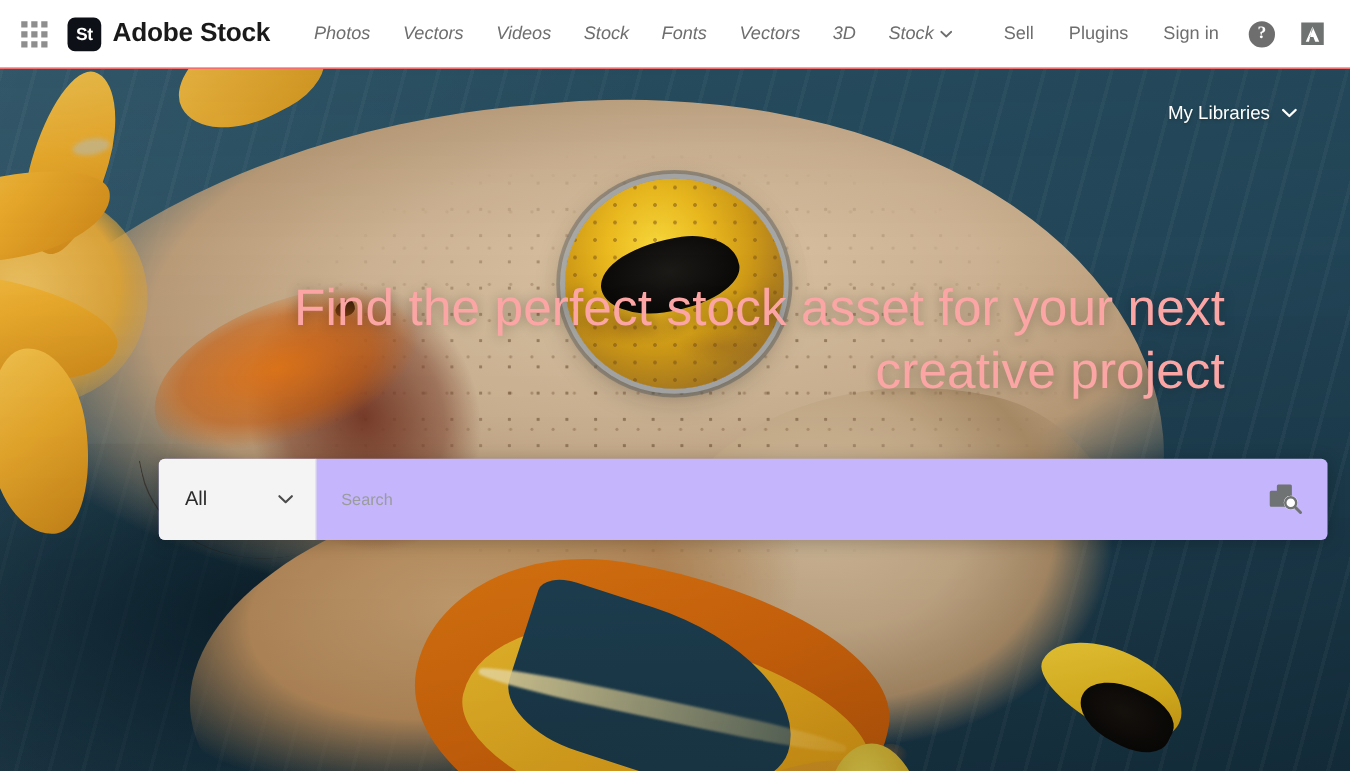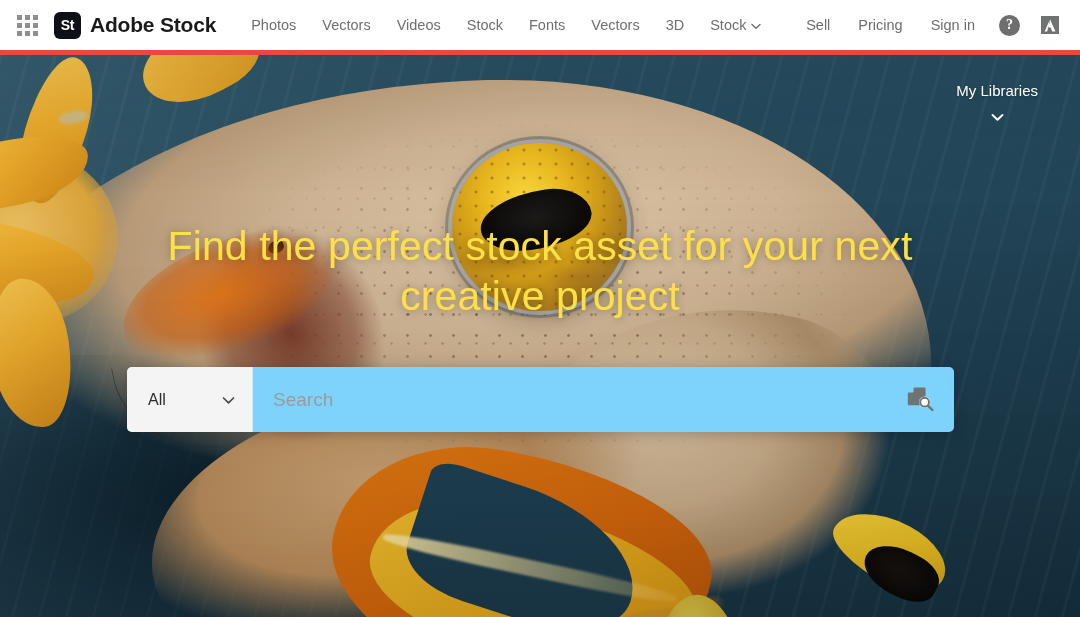--- a/index.html
+++ b/index.html
@@ -8,21 +8,21 @@
     overflow: hidden;
     font-family: "Liberation Sans", sans-serif;
     background: #ffffff;
   }
 
   
   .topnav {
     position: absolute; top: 0; left: 0;
     width: 1080px; height: 55px;
     background: #ffffff;
-    border-bottom: 5px solid #ef4444;
+    border-bottom: 1px solid #ef4444;
     display: flex; align-items: center;
     z-index: 40;
   }
   .app-grid {
     width: 26px; height: 26px;
     margin-left: 14px; margin-right: 8px;
     display: grid;
     grid-template-columns: repeat(3, 5px);
     grid-template-rows: repeat(3, 5px);
     gap: 3px;
@@ -37,21 +37,21 @@
     background: #0d1117; color: #fff;
     font-size: 14px; font-weight: bold;
     display: flex; align-items: center; justify-content: center;
     letter-spacing: -0.3px;
   }
   .brand-name {
     margin-left: 9px; font-size: 21px; font-weight: bold;
     color: #1a1a1a; letter-spacing: -0.2px; white-space: nowrap;
   }
 
-  .navlinks { display: flex; align-items: flex-start; margin-left: 22px; }
+  .navlinks { display: flex; align-items: flex-start; margin-left: 22px; font-style: italic; }
   .navlink {
     font-size: 14.5px; color: #6e6e6e;
     padding: 0 13px; white-space: nowrap; cursor: pointer;
     display: flex; align-items: center; gap: 5px;
   }
 
   .nav-right { margin-left: auto; display: flex; align-items: center; padding-right: 14px; }
   .nav-right .navlink { padding: 0 14px; }
 
   .help-icon {
@@ -310,57 +310,56 @@
     background: linear-gradient(180deg, rgba(0,0,0,0.05) 0%, rgba(0,0,0,0) 25%, rgba(0,0,0,0.10) 100%);
   }
 
   
   .my-libraries {
     position: absolute; top: 27px; right: 42px;
     color: #ffffff; font-size: 15px;
     display: flex; align-items: center; gap: 9px;
     cursor: pointer; z-index: 20;
     text-shadow: 0 1px 3px rgba(0,0,0,0.35);
-    flex-direction: column;
   }
 
   .headline {
     position: absolute; top: 166px; left: 50%;
     transform: translateX(-50%);
-    width: 880px; text-align: center;
-    color: #fde047;
+    width: 880px; text-align: right;
+    color: #fca5a5;
     font-size: 41px; font-weight: 300; line-height: 1.22;
     letter-spacing: 0.1px;
     text-shadow: 0 1px 10px rgba(0,0,0,0.30);
     z-index: 20;
   }
 
   .searchbar {
     position: absolute; top: 312px; left: 127px;
-    width: 827px; height: 65px;
+    width: 935px; height: 65px;
     display: flex; align-items: stretch;
-    background: #7dd3fc;
+    background: #c4b5fd;
     border-radius: 5px;
     box-shadow: 0 2px 14px rgba(0,0,0,0.22);
     overflow: hidden;
     z-index: 20;
   }
   .search-cat {
     width: 126px;
     background: #f4f4f4;
     border-right: 1px solid #e4e4e4;
     display: flex; align-items: center; justify-content: space-between;
     padding: 0 17px 0 21px;
     font-size: 16px; color: #2c2c2c;
     cursor: pointer;
   }
   .search-input-wrap { flex: 1; display: flex; align-items: center; padding: 0 20px; }
   .search-input {
     width: 100%; border: none; outline: none;
-    font-size: 19px; color: #2c2c2c;
+    font-size: 13px; color: #2c2c2c;
     font-family: "Liberation Sans", sans-serif;
     background: transparent;
   }
   .search-input::placeholder { color: #9b9b9b; }
   .visual-search-btn {
     width: 66px; display: flex; align-items: center; justify-content: center;
     cursor: pointer;
   }
 
   .credit {
@@ -425,21 +424,21 @@
         </svg>
       </span>
     </div>
   </div>
 
   <div class="nav-right">
     <div class="navlink">
       <span>Sell</span>
     </div>
     <div class="navlink">
-      <span>Pricing</span>
+      <span>Plugins</span>
     </div>
     <div class="navlink">
       <span>Sign in</span>
     </div>
     <div class="help-icon">?</div>
     <div class="adobe-logo">
       <svg width="24" height="24" viewBox="0 0 24 24" aria-hidden="true">
         <rect x="3" y="3" width="18" height="18" fill="#6e7271"></rect>
         <path d="M12 6.2 L17.4 18.4 L14.2 18.4 L12.7 14.6 L9.6 14.6 L12 8.9 Z
                  M12 6.2 L6.6 18.4 L9.2 18.4 Z" fill="#ffffff"></path>

